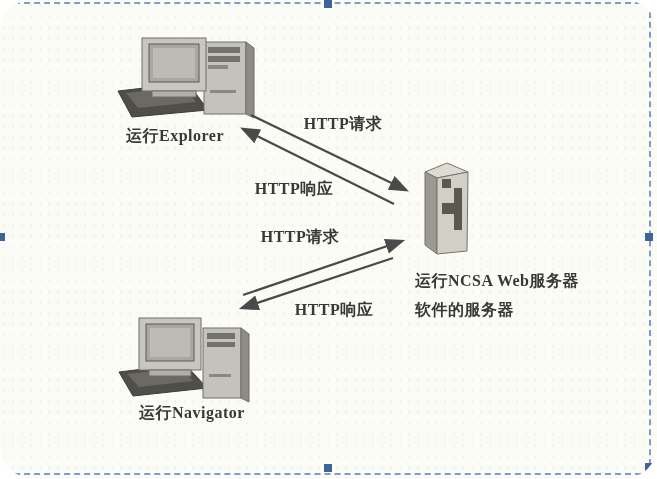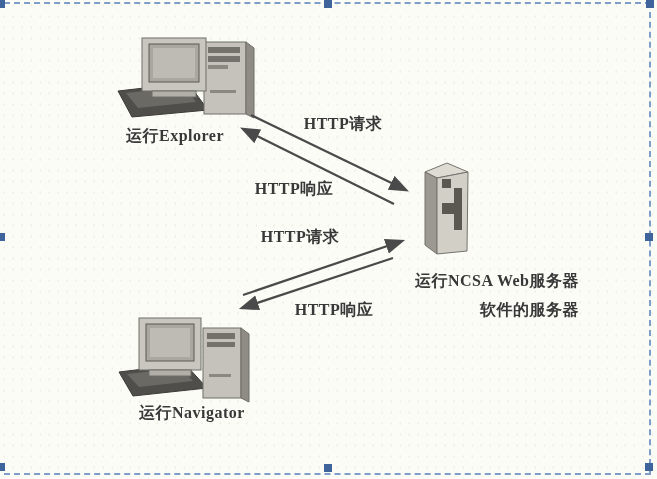--- a/index.html
+++ b/index.html
@@ -4,20 +4,21 @@
 <style>
   html,body{margin:0;padding:0;}
   .canvas{
     position:relative;
     width:657px;height:478px;
     background:#fcfcf6;
     background-image:radial-gradient(#f1f1e9 1px, transparent 1px);
     background-size:9px 11px;
     overflow:hidden;
     font-family:"Liberation Serif","DejaVu Serif",serif;
+    border-radius:32px;
   }
   .selection{
     position:absolute;left:-6px;top:2px;width:655px;height:469px;
     border:2px dashed #7f9dc9;border-left:none;
     pointer-events:auto;
   }
   .handle{
     position:absolute;width:8px;height:8px;background:#3f639b;
   }
   .label{
@@ -84,21 +85,21 @@
   </svg>
 
   <div class="label center" style="left:100px;top:122px;width:150px;">
     <div>运行Explorer</div>
   </div>
 
   <div class="label center" style="left:117px;top:399px;width:150px;text-align:center;">
     <div>运行Navigator</div>
   </div>
 
-  <div class="label" style="left:415px;top:266px;line-height:29px;text-align:right;">
+  <div class="label" style="left:415px;top:266px;line-height:29px;">
     <div>运行NCSA Web服务器</div>
     <div>软件的服务器</div>
   </div>
 
   <div class="label center" style="left:288px;top:110px;width:110px;">HTTP请求</div>
   <div class="label center" style="left:239px;top:175px;width:110px;">HTTP响应</div>
   <div class="label center" style="left:245px;top:223px;width:110px;">HTTP请求</div>
   <div class="label center" style="left:279px;top:296px;width:110px;">HTTP响应</div>
 
   <div class="selection"></div>

